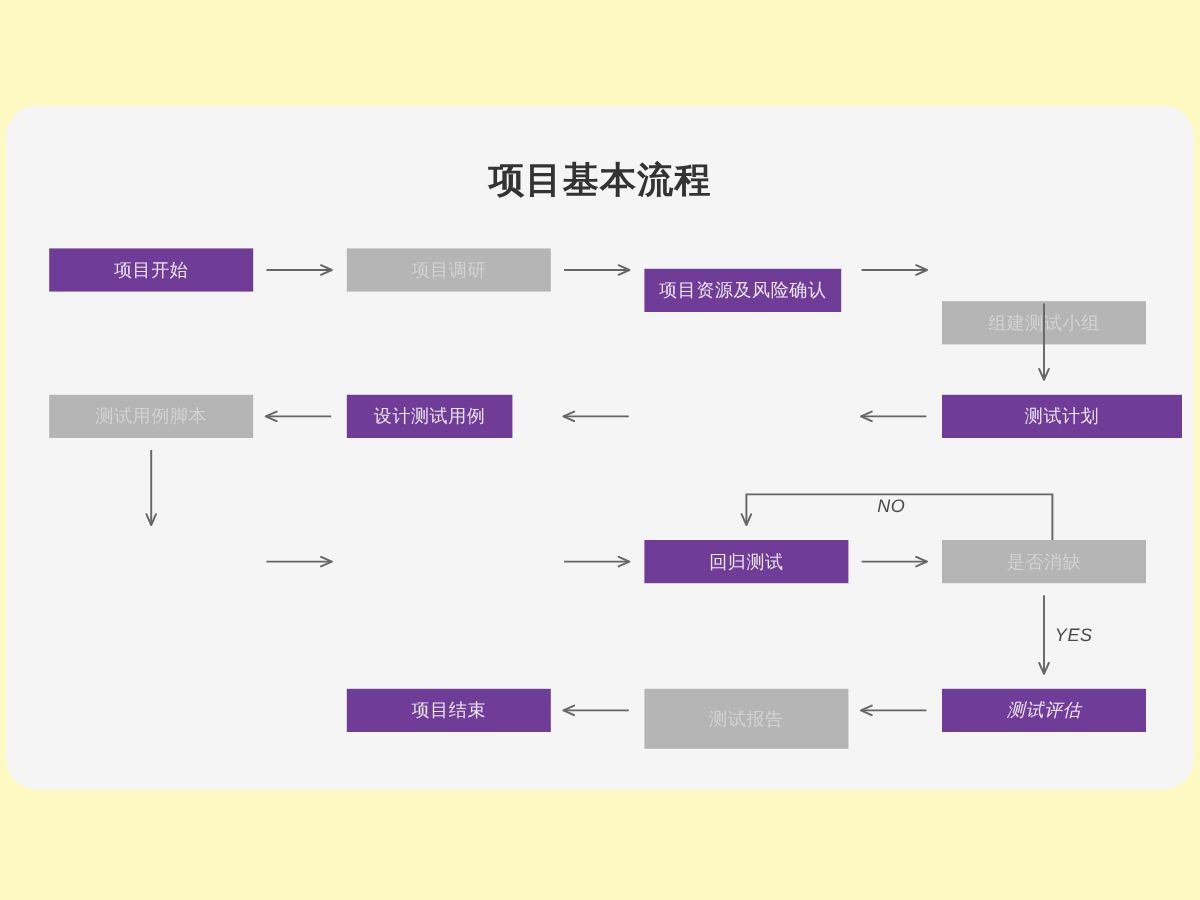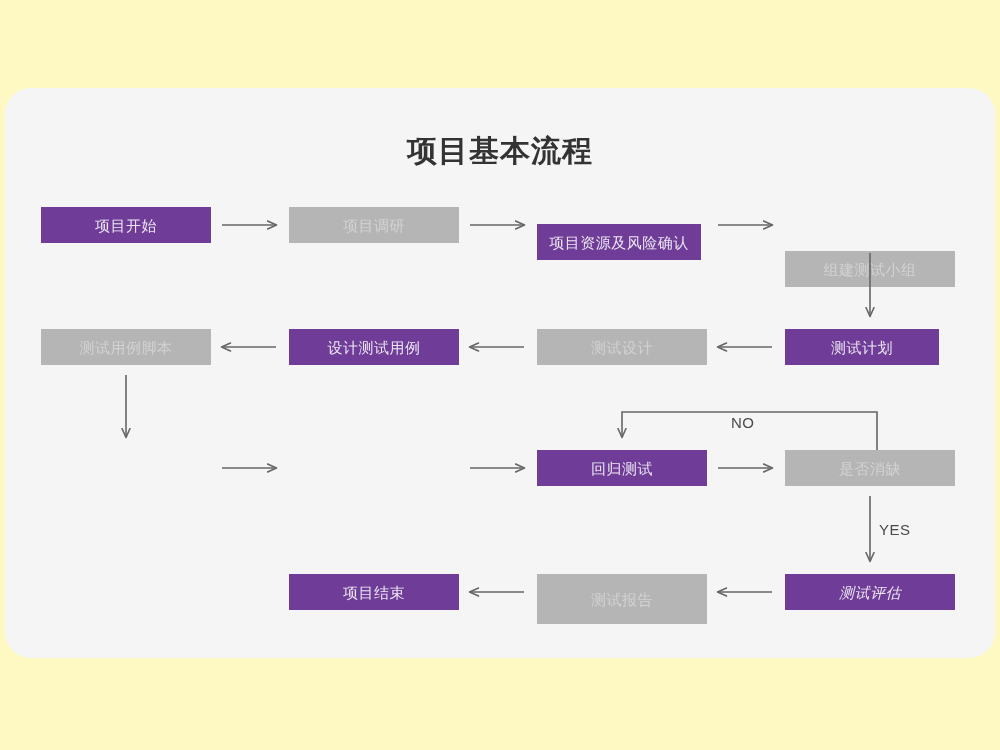--- a/index.html
+++ b/index.html
@@ -74,20 +74,21 @@
     pointer-events: none;
   }
   .conn svg { display: block; overflow: visible; }
 
   .edge-label {
     position: absolute;
     font-size: 15px;
     color: #4a4a4a;
     letter-spacing: 0.5px;
     user-select: none;
+    font-style: italic;
   }
 </style>
 </head>
 <body>
 
 <div id="stage">
 
   <div id="card"></div>
 
   <div id="page-title">项目基本流程</div>
@@ -95,25 +96,24 @@
   <div class="node purple" style="left:41px;  top:207px; width:170px; height:36px;">项目开始</div>
 
   <div class="node gray" style="left:289px; top:207px; width:170px; height:36px;">项目调研</div>
 
   <div class="node purple" style="left:537px; top:224px; width:164px; height:36px;">项目资源及风险确认</div>
 
   <div class="node gray" style="left:785px; top:207px; width:170px; height:36px;margin-top:44px;">组建测试小组</div>
 
   <div class="node gray" style="left:41px;  top:329px; width:170px; height:36px;">测试用例脚本</div>
 
-  <div class="node purple" style="left:289px; top:329px; width:170px; height:36px;">设计测试用例</div>
+  <div class="node purple" style="left:289px; top:329px; width:138px; height:36px;">设计测试用例</div>
 
-  <div class="node gray" style="left:537px; top:329px; width:170px; height:36px;">测试设计</div>
 
-  <div class="node purple" style="left:785px; top:329px; width:154px; height:36px;">测试计划</div>
+  <div class="node purple" style="left:785px; top:329px; width:200px; height:36px;">测试计划</div>
 
 
 
   <div class="node purple" style="left:537px; top:450px; width:170px; height:36px;">回归测试</div>
 
   <div class="node gray" style="left:785px; top:450px; width:170px; height:36px;">是否消缺</div>
 
   <div class="node purple" style="left:289px; top:574px; width:170px; height:36px;">项目结束</div>
 
   <div class="node gray" style="left:537px; top:574px; width:170px; height:50px;">测试报告</div>

